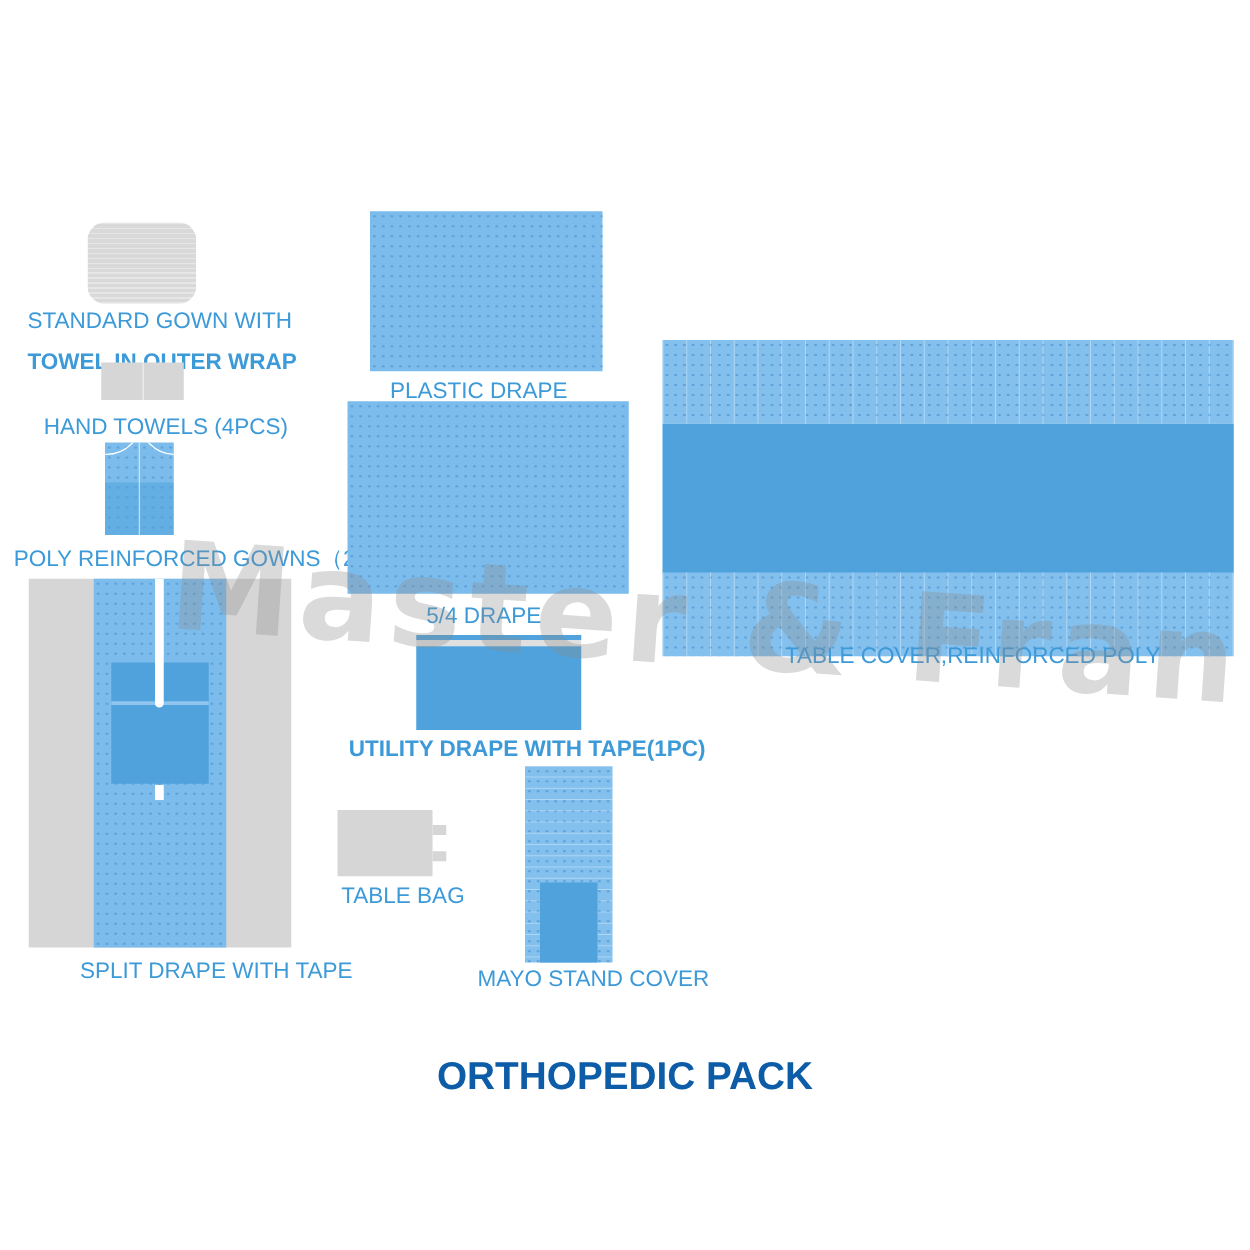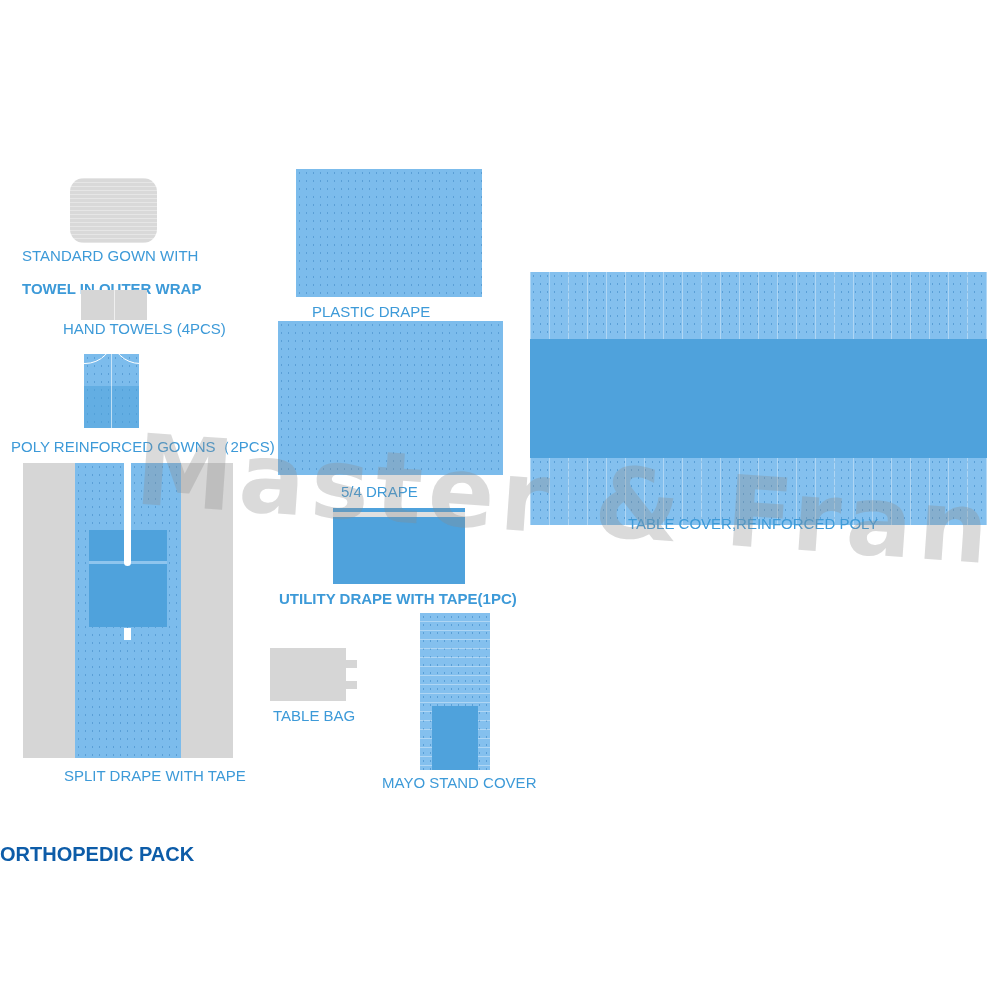--- a/index.html
+++ b/index.html
@@ -1,46 +1,46 @@
 <!DOCTYPE html>
 <html><head>
 <meta charset="utf-8">
 <style>
   html,body{margin:0;padding:0;background:#fff;}
   body{width:1000px;height:1000px;position:relative;overflow:hidden;font-family:"Liberation Sans",sans-serif;}
   .abs{position:absolute;}
-  .lbl{position:absolute;color:#3d9ad8;font-size:15px;white-space:nowrap;line-height:16px;}
+  .lbl{position:absolute;color:#3d9ad8;font-size:18px;white-space:nowrap;line-height:16px;}
   .dots{
     background-color:#7cbcec;
     background-image:radial-gradient(circle,#5a9fd6 0.8px,transparent 1.1px);
     background-size:7px 8px;
   }
   .dots-light{
     background-color:#84c0ee;
     background-image:
       linear-gradient(90deg,rgba(255,255,255,0.35) 1px,transparent 1px),
       radial-gradient(circle,#5a9fd6 0.8px,transparent 1.1px);
     background-size:19px 100%,7px 8px;
   }
   .solid{background:#4fa2dc;}
   .grey{background:#d6d6d6;}
   .watermark{position:absolute;font-family:"DejaVu Sans",sans-serif;font-weight:bold;font-size:98px;color:rgba(140,140,140,0.32);letter-spacing:6px;white-space:nowrap;transform:rotate(4deg);}
-  .title{position:absolute;left:0;width:1000px;top:843px;color:#0d5ca8;font-weight:bold;font-size:20px;font-family:"Liberation Sans",sans-serif;}
+  .title{position:absolute;left:0;width:1000px;top:843px;text-align:center;color:#0d5ca8;font-weight:bold;font-size:31px;font-family:"Liberation Sans",sans-serif;}
 </style>
 </head>
 <body>
 
 <div class="abs grey" style="left:70px;top:178px;width:87px;height:65px;border-radius:14px;background:#d9d9d9;background-image:repeating-linear-gradient(0deg,rgba(255,255,255,0.35) 0 1px,transparent 1px 4px);"></div>
 <div class="lbl" style="left:22px;top:248px;">STANDARD GOWN WITH</div>
 <div class="lbl" style="left:22px;top:281px;font-weight:bold;">TOWEL IN OUTER WRAP</div>
 
 <div class="abs grey" style="left:81px;top:290px;width:66px;height:30px;">
   <div class="abs" style="left:33px;top:0;width:1px;height:30px;background:rgba(255,255,255,0.6);"></div>
 </div>
-<div class="lbl" style="left:35px;top:321px;margin-left:28px;">HAND TOWELS (4PCS)</div>
+<div class="lbl" style="left:35px;top:333px;">HAND TOWELS (4PCS)</div>
 
 <div class="abs dots" style="left:84px;top:354px;width:55px;height:74px;overflow:hidden;">
   <div class="abs solid" style="left:0;top:32px;width:55px;height:42px;opacity:0.55;"></div>
   <div class="abs" style="left:27px;top:0;width:1px;height:74px;background:rgba(255,255,255,0.6);"></div>
   <div class="abs" style="left:-28px;top:-48px;width:56px;height:56px;border-radius:50%;border:1.5px solid #fff;"></div>
   <div class="abs" style="left:27px;top:-48px;width:56px;height:56px;border-radius:50%;border:1.5px solid #fff;"></div>
 </div>
 <div class="lbl" style="left:11px;top:439px;">POLY REINFORCED GOWNS（2PCS)</div>
 
 <div class="abs grey" style="left:23px;top:463px;width:210px;height:295px;">

